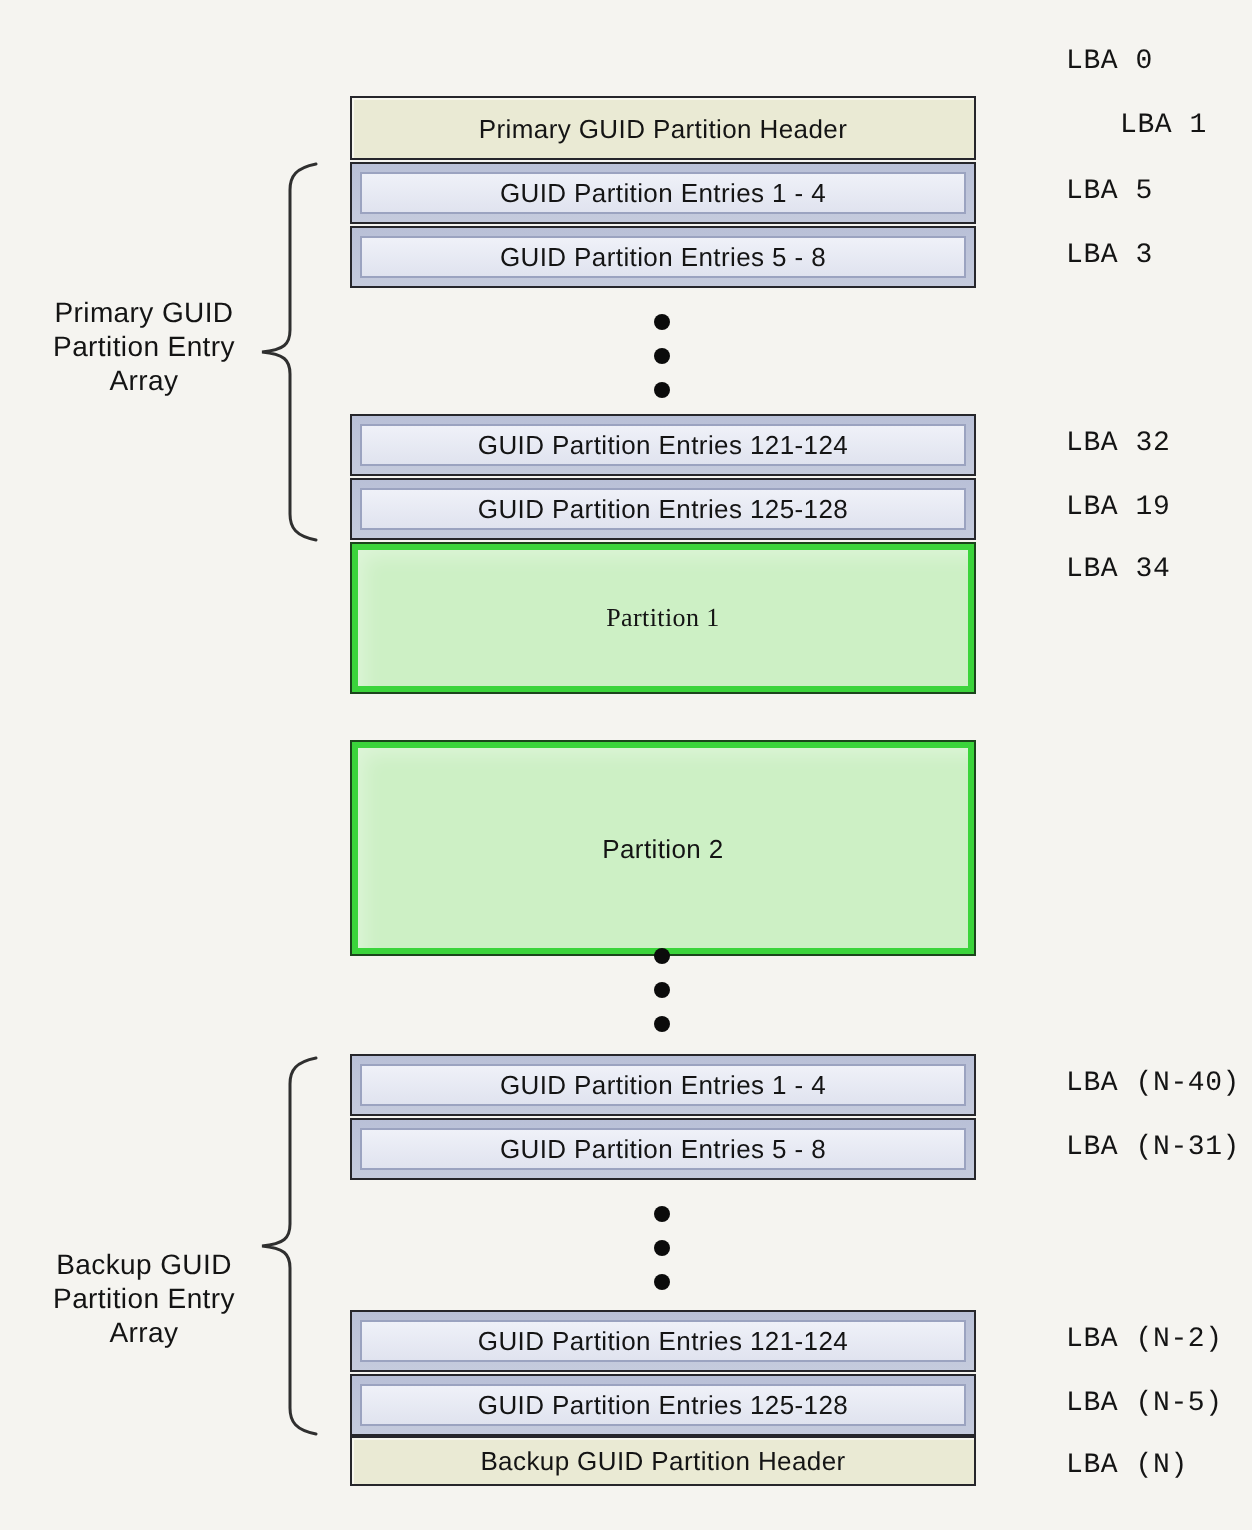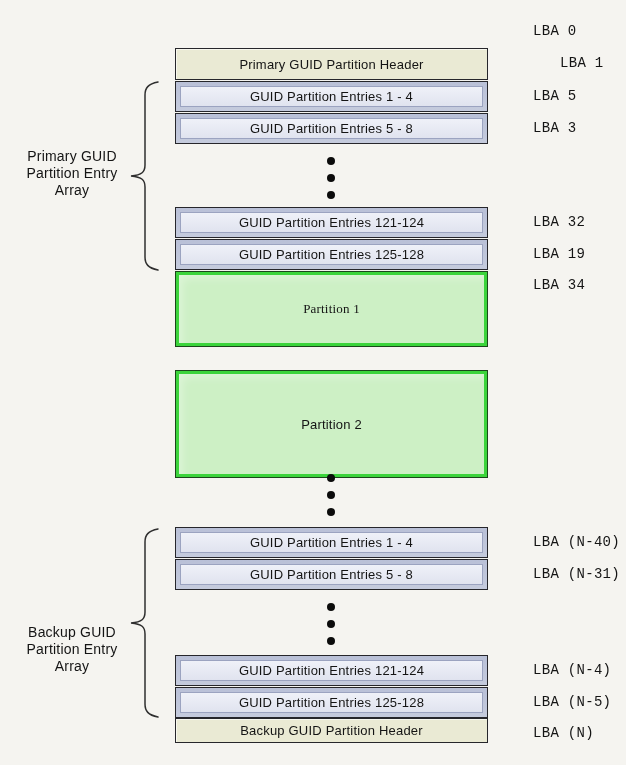--- a/index.html
+++ b/index.html
@@ -146,17 +146,17 @@
 
   <span class="lba" style="top:23px;">LBA 0</span>
   <span class="lba" style="top:55px;margin-left:27px;">LBA 1</span>
   <span class="lba" style="top:88px;">LBA 5</span>
   <span class="lba" style="top:120px;">LBA 3</span>
   <span class="lba" style="top:214px;">LBA 32</span>
   <span class="lba" style="top:246px;">LBA 19</span>
   <span class="lba" style="top:277px;">LBA 34</span>
   <span class="lba" style="top:534px;">LBA (N-40)</span>
   <span class="lba" style="top:566px;">LBA (N-31)</span>
-  <span class="lba" style="top:662px;">LBA (N-4)</span>
+  <span class="lba" style="top:662px;">LBA (N-2)</span>
   <span class="lba" style="top:694px;">LBA (N-5)</span>
   <span class="lba" style="top:725px;">LBA (N)</span>
 
 </div>
 
 </body></html>

